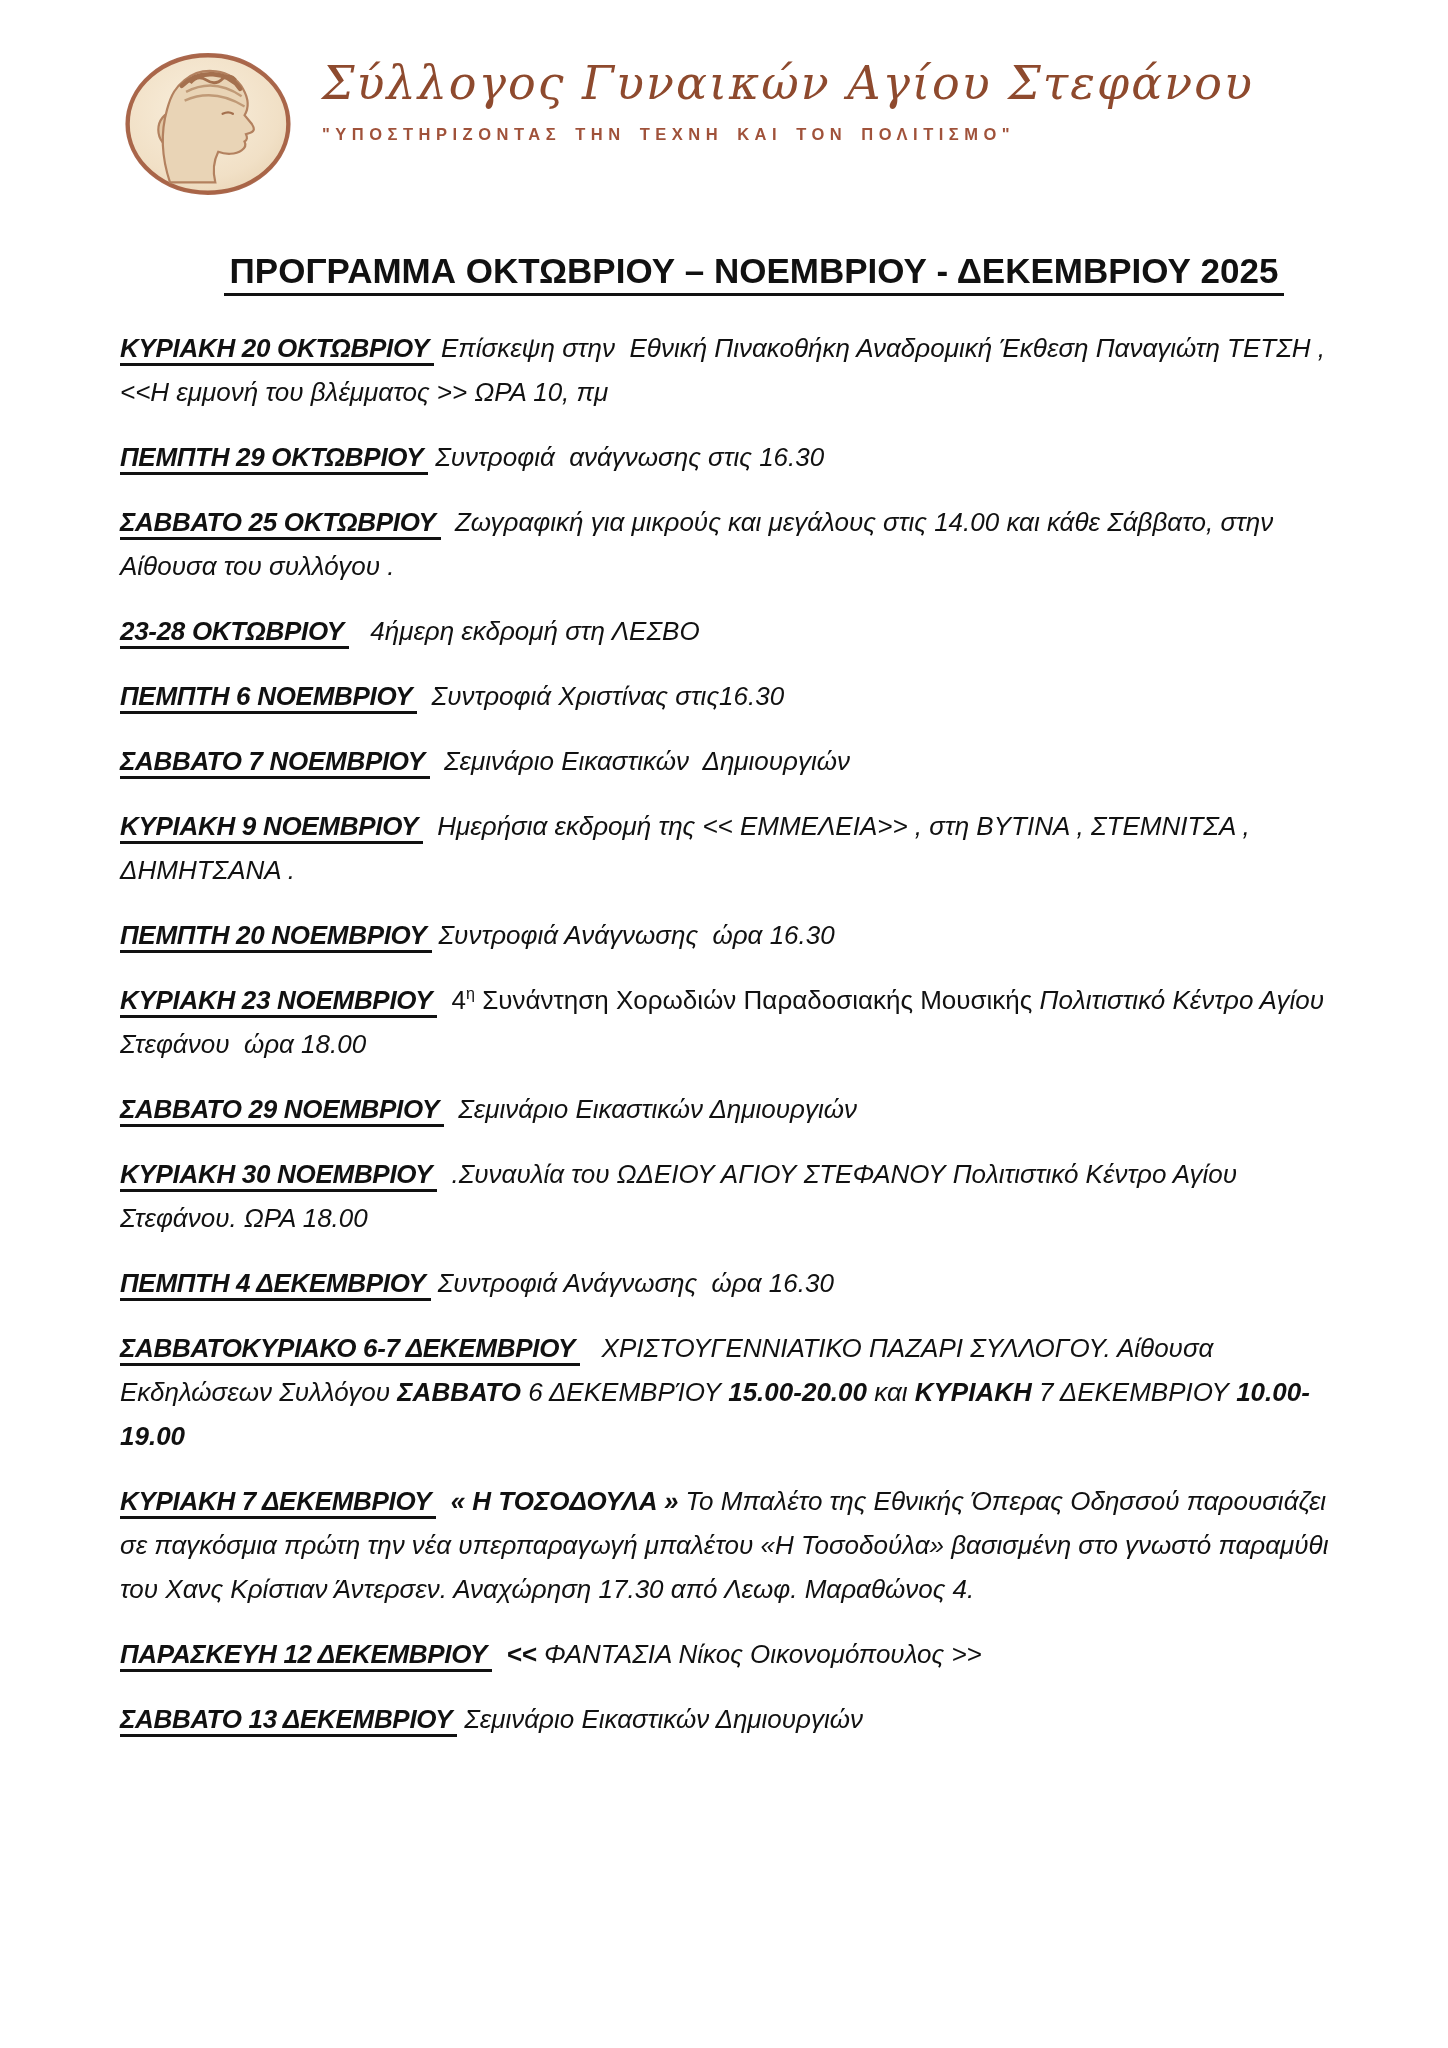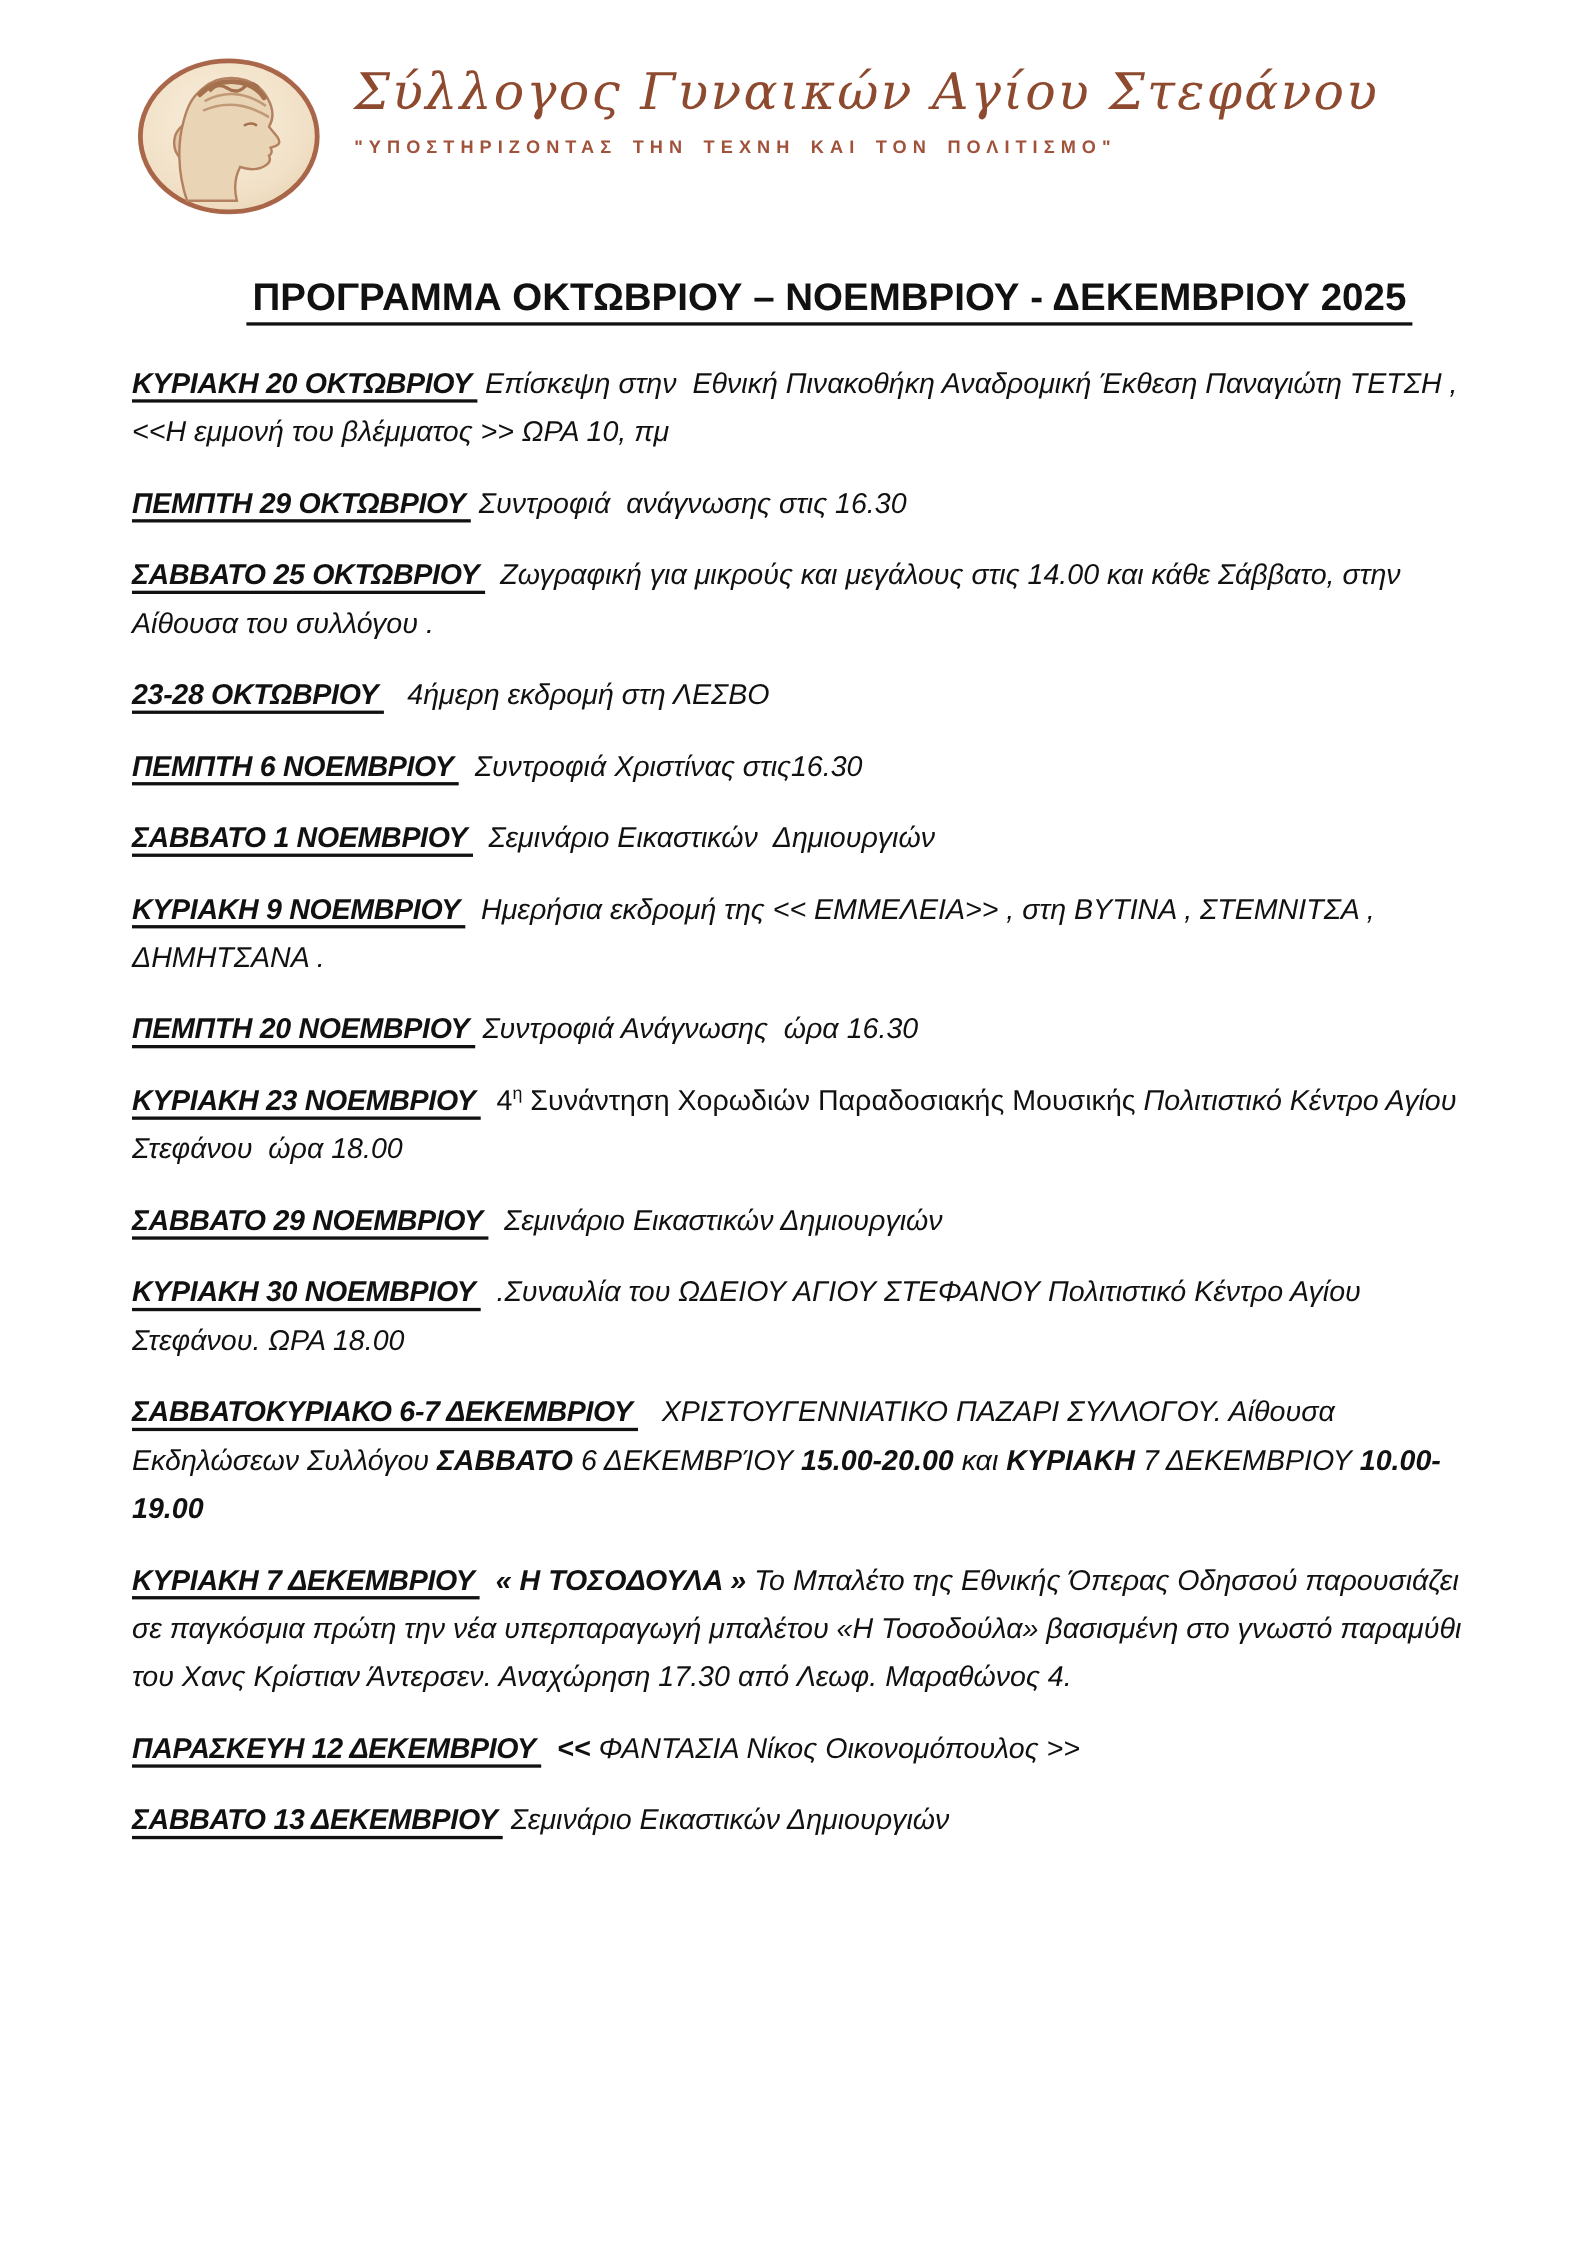--- a/index.html
+++ b/index.html
@@ -79,33 +79,34 @@
 
   <p class="event"><span class="event-date">ΠΕΜΠΤΗ 29 ΟΚΤΩΒΡΙΟΥ</span><span class="event-desc"><span class="seg-italic">Συντροφιά  ανάγνωσης στις 16.30</span></span></p>
 
   <p class="event"><span class="event-date">ΣΑΒΒΑΤΟ 25 ΟΚΤΩΒΡΙΟΥ</span><span class="event-desc"><span class="seg-italic"> Ζωγραφική για μικρούς και μεγάλους στις 14.00 και κάθε Σάββατο, στην Αίθουσα του συλλόγου .</span></span></p>
 
   <p class="event"><span class="event-date">23-28 ΟΚΤΩΒΡΙΟΥ</span><span class="event-desc"><span class="seg-italic">  4ήμερη εκδρομή στη ΛΕΣΒΟ</span></span></p>
 
 
   <p class="event"><span class="event-date">ΠΕΜΠΤΗ 6 ΝΟΕΜΒΡΙΟΥ</span><span class="event-desc"><span class="seg-italic"> Συντροφιά Χριστίνας στις16.30</span></span></p>
 
-  <p class="event"><span class="event-date">ΣΑΒΒΑΤΟ 1 ΝΟΕΜΒΡΙΟΥ</span><span class="event-desc"><span class="seg-italic"> Σεμινάριο Εικαστικών  Δημιουργιών</span></span></p>
+  <p class="event"><span class="event-date">ΣΑΒΒΑΤΟ 7 ΝΟΕΜΒΡΙΟΥ</span><span class="event-desc"><span class="seg-italic"> Σεμινάριο Εικαστικών  Δημιουργιών</span></span></p>
 
   <p class="event"><span class="event-date">ΚΥΡΙΑΚΗ 9 ΝΟΕΜΒΡΙΟΥ</span><span class="event-desc"><span class="seg-italic"> Ημερήσια εκδρομή της &lt;&lt; ΕΜΜΕΛΕΙΑ&gt;&gt; , στη ΒΥΤΙΝΑ , ΣΤΕΜΝΙΤΣΑ , ΔΗΜΗΤΣΑΝΑ .</span></span></p>
 
 
   <p class="event"><span class="event-date">ΠΕΜΠΤΗ 20 ΝΟΕΜΒΡΙΟΥ</span><span class="event-desc"><span class="seg-italic">Συντροφιά Ανάγνωσης  ώρα 16.30</span></span></p>
 
   <p class="event"><span class="event-date">ΚΥΡΙΑΚΗ 23 ΝΟΕΜΒΡΙΟΥ</span><span class="event-desc"><span class="seg-upright"> 4</span><span class="seg-sup">η</span><span class="seg-upright"> Συνάντηση Χορωδιών Παραδοσιακής Μουσικής </span><span class="seg-italic">Πολιτιστικό Κέντρο Αγίου Στεφάνου  ώρα 18.00</span></span></p>
 
   <p class="event"><span class="event-date">ΣΑΒΒΑΤΟ 29 ΝΟΕΜΒΡΙΟΥ</span><span class="event-desc"><span class="seg-italic"> Σεμινάριο Εικαστικών Δημιουργιών</span></span></p>
 
   <p class="event"><span class="event-date">ΚΥΡΙΑΚΗ 30 ΝΟΕΜΒΡΙΟΥ</span><span class="event-desc"><span class="seg-italic"> .Συναυλία του ΩΔΕΙΟΥ ΑΓΙΟΥ ΣΤΕΦΑΝΟΥ Πολιτιστικό Κέντρο Αγίου Στεφάνου. ΩΡΑ 18.00</span></span></p>
 
+  <p class="event"><span class="event-date">ΠΕΜΠΤΗ 4 ΔΕΚΕΜΒΡΙΟΥ</span><span class="event-desc"><span class="seg-italic">Συντροφιά Ανάγνωσης  ώρα 16.30</span></span></p>
 
   <p class="event"><span class="event-date">ΣΑΒΒΑΤΟΚΥΡΙΑΚΟ 6-7 ΔΕΚΕΜΒΡΙΟΥ</span><span class="event-desc"><span class="seg-italic">  ΧΡΙΣΤΟΥΓΕΝΝΙΑΤΙΚΟ ΠΑΖΑΡΙ ΣΥΛΛΟΓΟΥ. </span><span class="seg-italic">Αίθουσα Εκδηλώσεων Συλλόγου </span><span class="seg-bold">ΣΑΒΒΑΤΟ </span><span class="seg-italic">6 ΔΕΚΕΜΒΡΊΟΥ </span><span class="seg-bold">15.00-20.00</span><span class="seg-italic"> και </span><span class="seg-bold">ΚΥΡΙΑΚΗ </span><span class="seg-italic">7 ΔΕΚΕΜΒΡΙΟΥ </span><span class="seg-bold">10.00-19.00</span></span></p>
 
   <p class="event"><span class="event-date">ΚΥΡΙΑΚΗ 7 ΔΕΚΕΜΒΡΙΟΥ</span><span class="event-desc"><span class="seg-bold"> « Η ΤΟΣΟΔΟΥΛΑ » </span><span class="seg-italic">Το Μπαλέτο της Εθνικής Όπερας Οδησσού παρουσιάζει σε παγκόσμια πρώτη την νέα υπερπαραγωγή μπαλέτου «Η Τοσοδούλα» βασισμένη στο γνωστό παραμύθι του Χανς Κρίστιαν Άντερσεν. Αναχώρηση 17.30 από Λεωφ. Μαραθώνος 4.</span></span></p>
 
   <p class="event"><span class="event-date">ΠΑΡΑΣΚΕΥΗ 12 ΔΕΚΕΜΒΡΙΟΥ</span><span class="event-desc"><span class="seg-bold"> &lt;&lt; </span><span class="seg-italic">ΦΑΝΤΑΣΙΑ Νίκος Οικονομόπουλος &gt;&gt;</span></span></p>
 
   <p class="event"><span class="event-date">ΣΑΒΒΑΤΟ 13 ΔΕΚΕΜΒΡΙΟΥ</span><span class="event-desc"><span class="seg-italic">Σεμινάριο Εικαστικών Δημιουργιών</span></span></p>
 </div>
 

